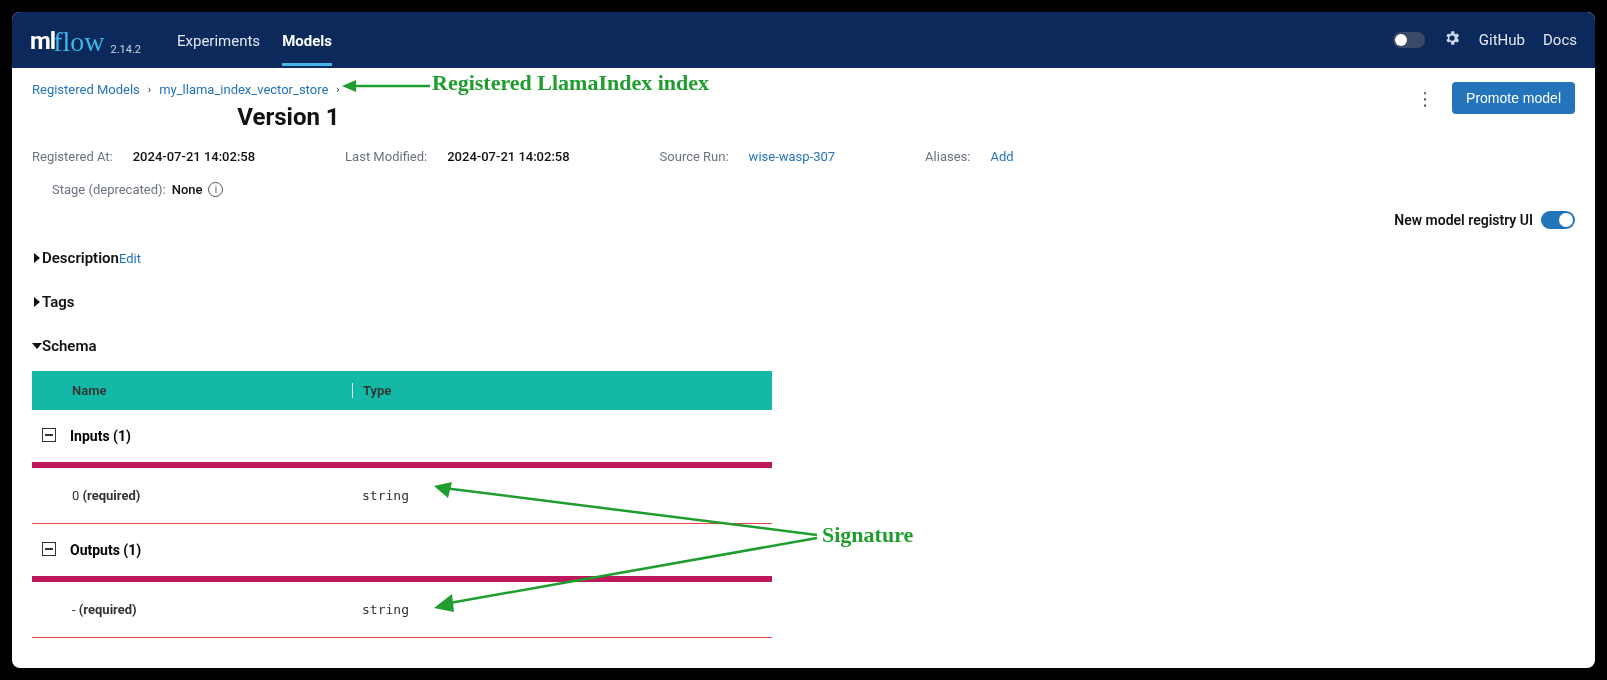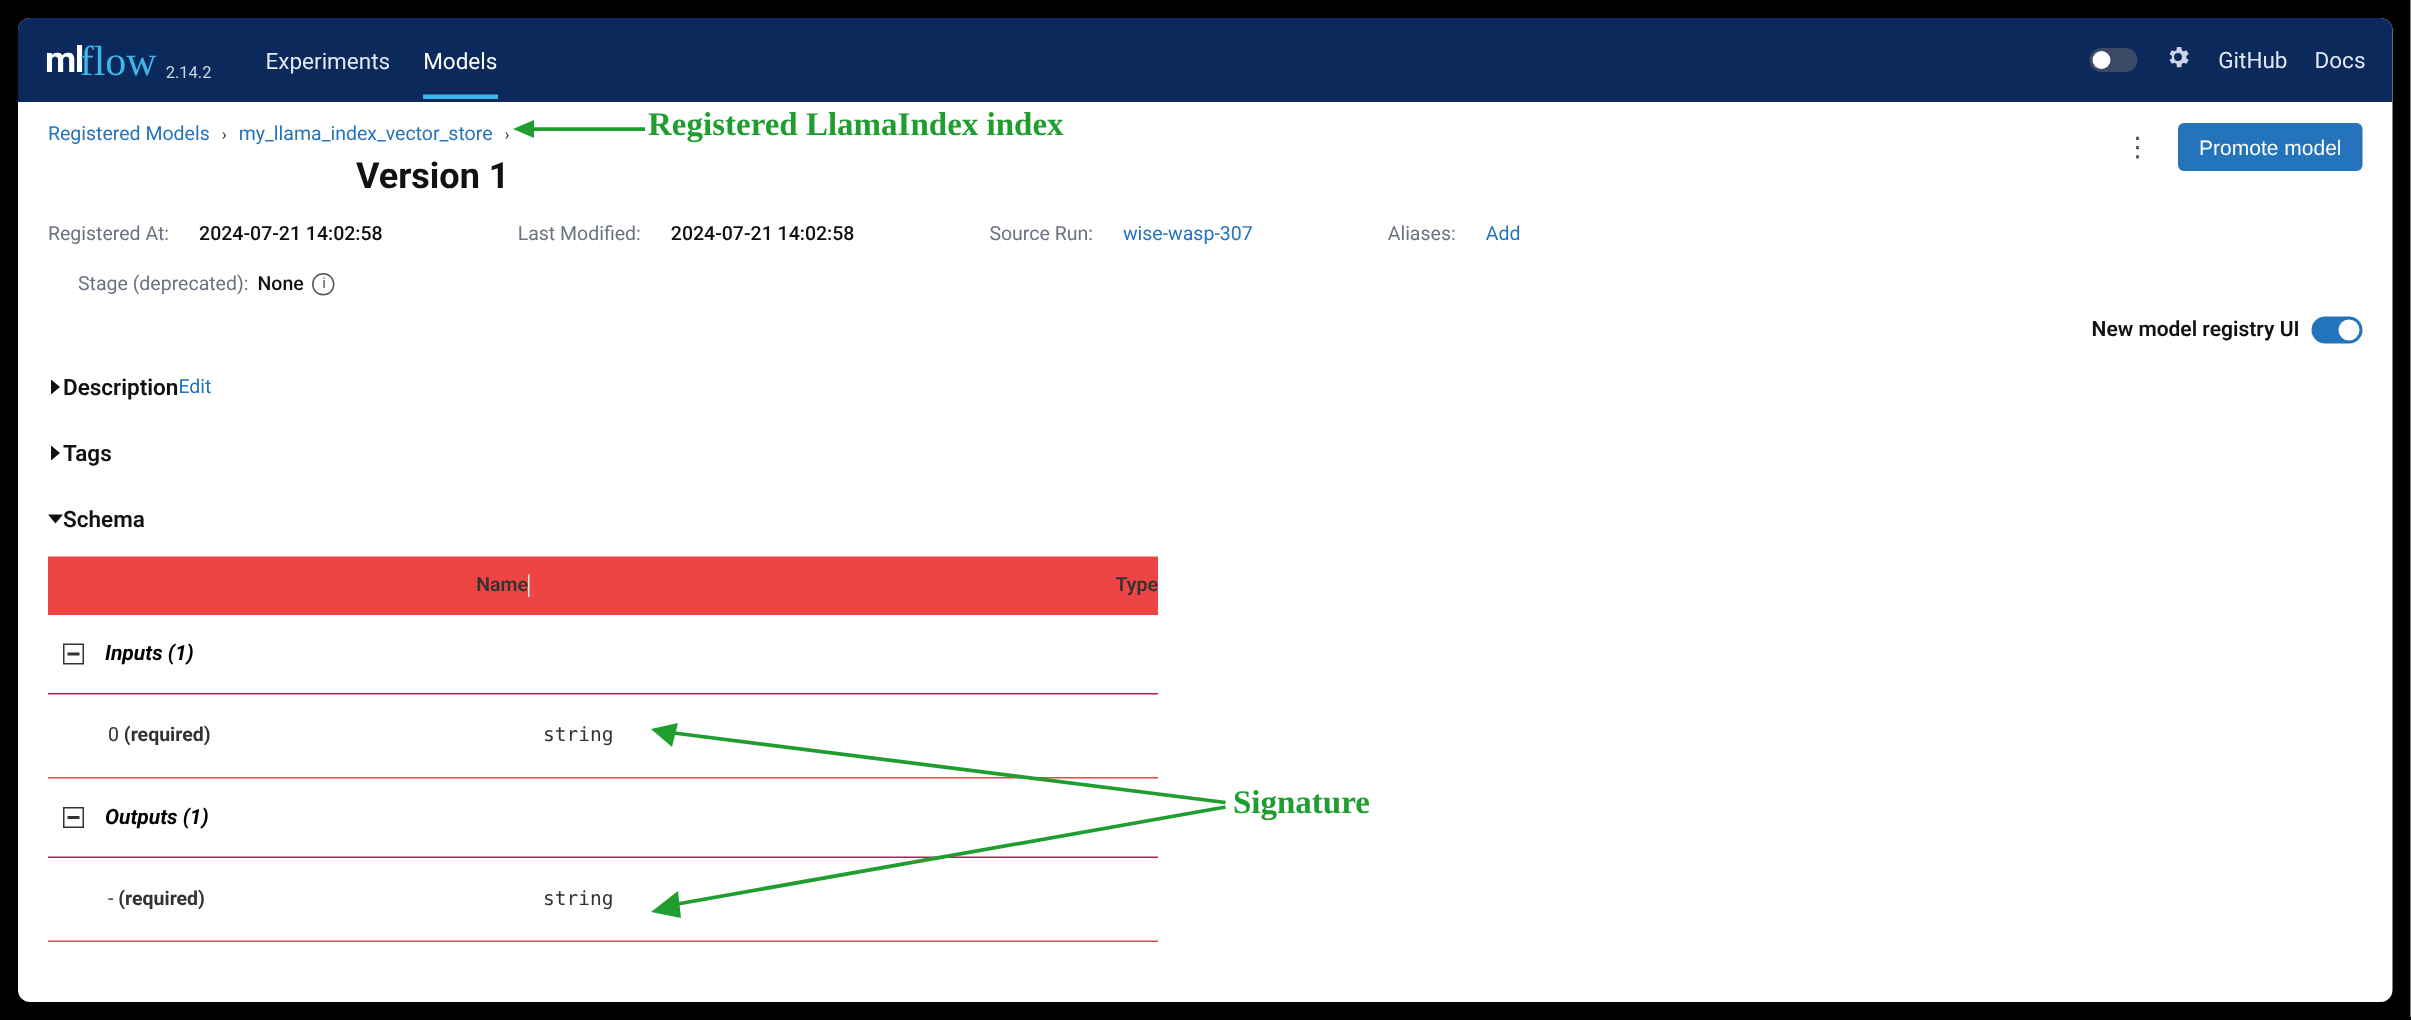--- a/index.html
+++ b/index.html
@@ -32,21 +32,21 @@
   .logo {
     display: flex;
     align-items: baseline;
     margin-right: 36px;
   }
   .logo-ml { font-weight: 700; font-size: 24px; color: #fff; letter-spacing: -1px; }
   .logo-flow { font-family: "Brush Script MT", cursive; font-size: 28px; color: #3fb6e8; margin-left: -2px; position: relative; top: 2px;}
   .logo-ver { font-size: 11px; color: #cbd6e6; margin-left: 6px; position: relative; top: 4px;}
   .nav-links { display: flex; gap: 22px; }
   .nav-link { color: #e2e8f3; font-size: 15px; padding: 17px 0 13px; cursor: pointer; }
-  .nav-link.active { border-bottom: 3px solid #3fb6e8; color: #fff; font-weight: 400; }
+  .nav-link.active { border-bottom: 3px solid #3fb6e8; color: #fff; font-weight: 700; }
   .nav-right { margin-left: auto; display: flex; align-items: center; gap: 18px; }
   .theme-toggle {
     width: 32px; height: 16px; background: #3a4a66; border-radius: 8px; position: relative;
   }
   .theme-toggle::after { content:""; position:absolute; left:2px; top:2px; width:12px; height:12px; background:#fff; border-radius:50%; }
   .gear-icon svg { width: 18px; height: 18px; fill: #cbd6e6; }
   .nav-text { color: #e2e8f3; font-size: 15px; cursor: pointer; }
 
   
   .content { padding: 14px 20px 0 20px; flex:1; overflow:hidden; position:relative; }
@@ -75,24 +75,24 @@
 
   .section { margin-top:14px; }
   .section-header { display:flex; align-items:center; gap:0; font-size:15px; cursor:pointer; padding:6px 0;}
   .chevron { width:10px; display:inline-block;}
   .chevron svg { width:10px; height:10px; fill:#111;}
   .section-title { font-weight:600; color:#111; }
   .edit-link { color:#2374bb; font-size:13px; font-weight:400; cursor:pointer;}
 
   
   .schema-table { margin-top:10px; width: 740px; border-collapse:collapse; }
-  .schema-head { background:#ef4444; display:flex; padding:12px 0;text-align:right; }
+  .schema-head { background:#14b8a6; display:flex; padding:12px 0; }
   .col-name { width:320px; padding-left:40px; font-size:13px; font-weight:600; color:#333;}
   .col-type { flex:1; font-size:13px; font-weight:600; color:#333; padding-left:10px; border-left:1px solid #e4e6ea;}
-  .schema-group { display:flex; align-items:center; padding:18px 0 18px 10px; border-bottom:1px solid #be185d; font-size:14px; font-weight:700;font-style:italic;}
+  .schema-group { display:flex; align-items:flex-start; padding:18px 0 18px 10px; border-bottom:6px solid #be185d; font-size:14px; font-weight:700;}
   .collapse-box { width:14px; height:14px; border:1.5px solid #333; display:flex; align-items:center; justify-content:center; margin-right:14px; cursor:pointer;}
   .collapse-box::after { content:""; width:8px; height:1.5px; background:#333;}
   .schema-row { display:flex; padding:20px 0 20px 0; border-bottom:1px solid #ef4444; font-size:14px;}
   .schema-row .col-name { font-weight:400; }
   .schema-row .col-name .req { font-weight:700; }
   .schema-row .col-type { font-family:"SFMono-Regular",Consolas,monospace; font-weight:500; border-left:none;}
 
   
   .annot { position:absolute; color:#1f9d2f; font-family:"Comic Sans MS","Segoe Script",cursive; font-size:22px; font-weight:600; pointer-events:none;}
   .arrow { position:absolute; pointer-events:none; }

